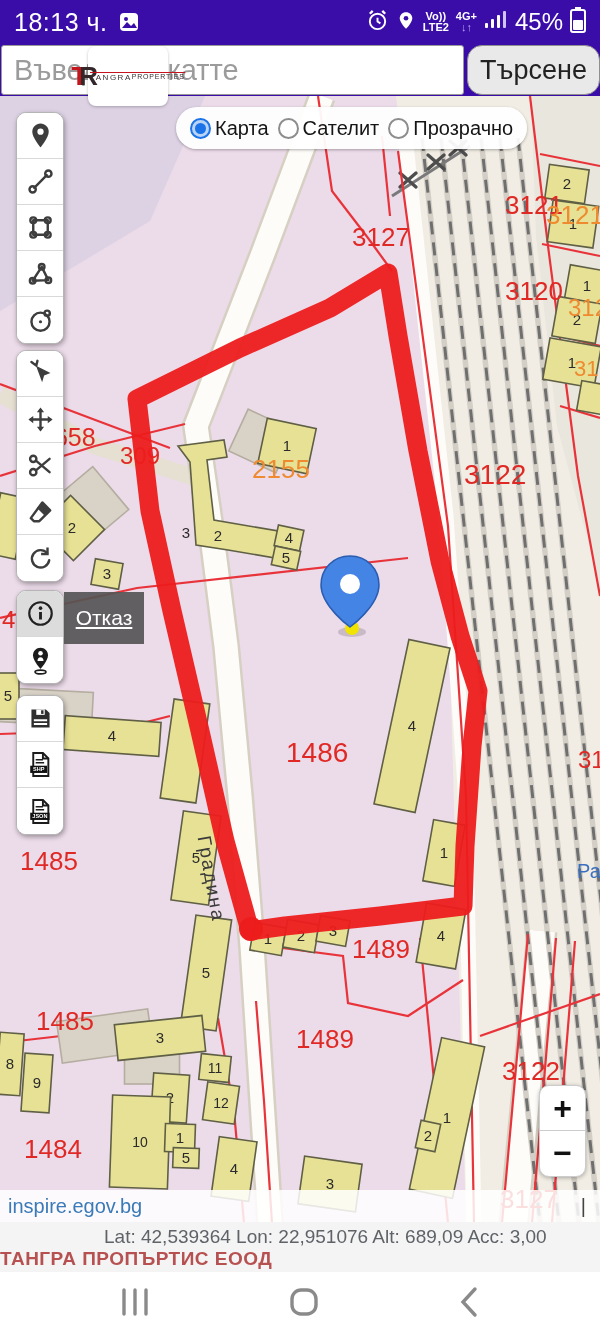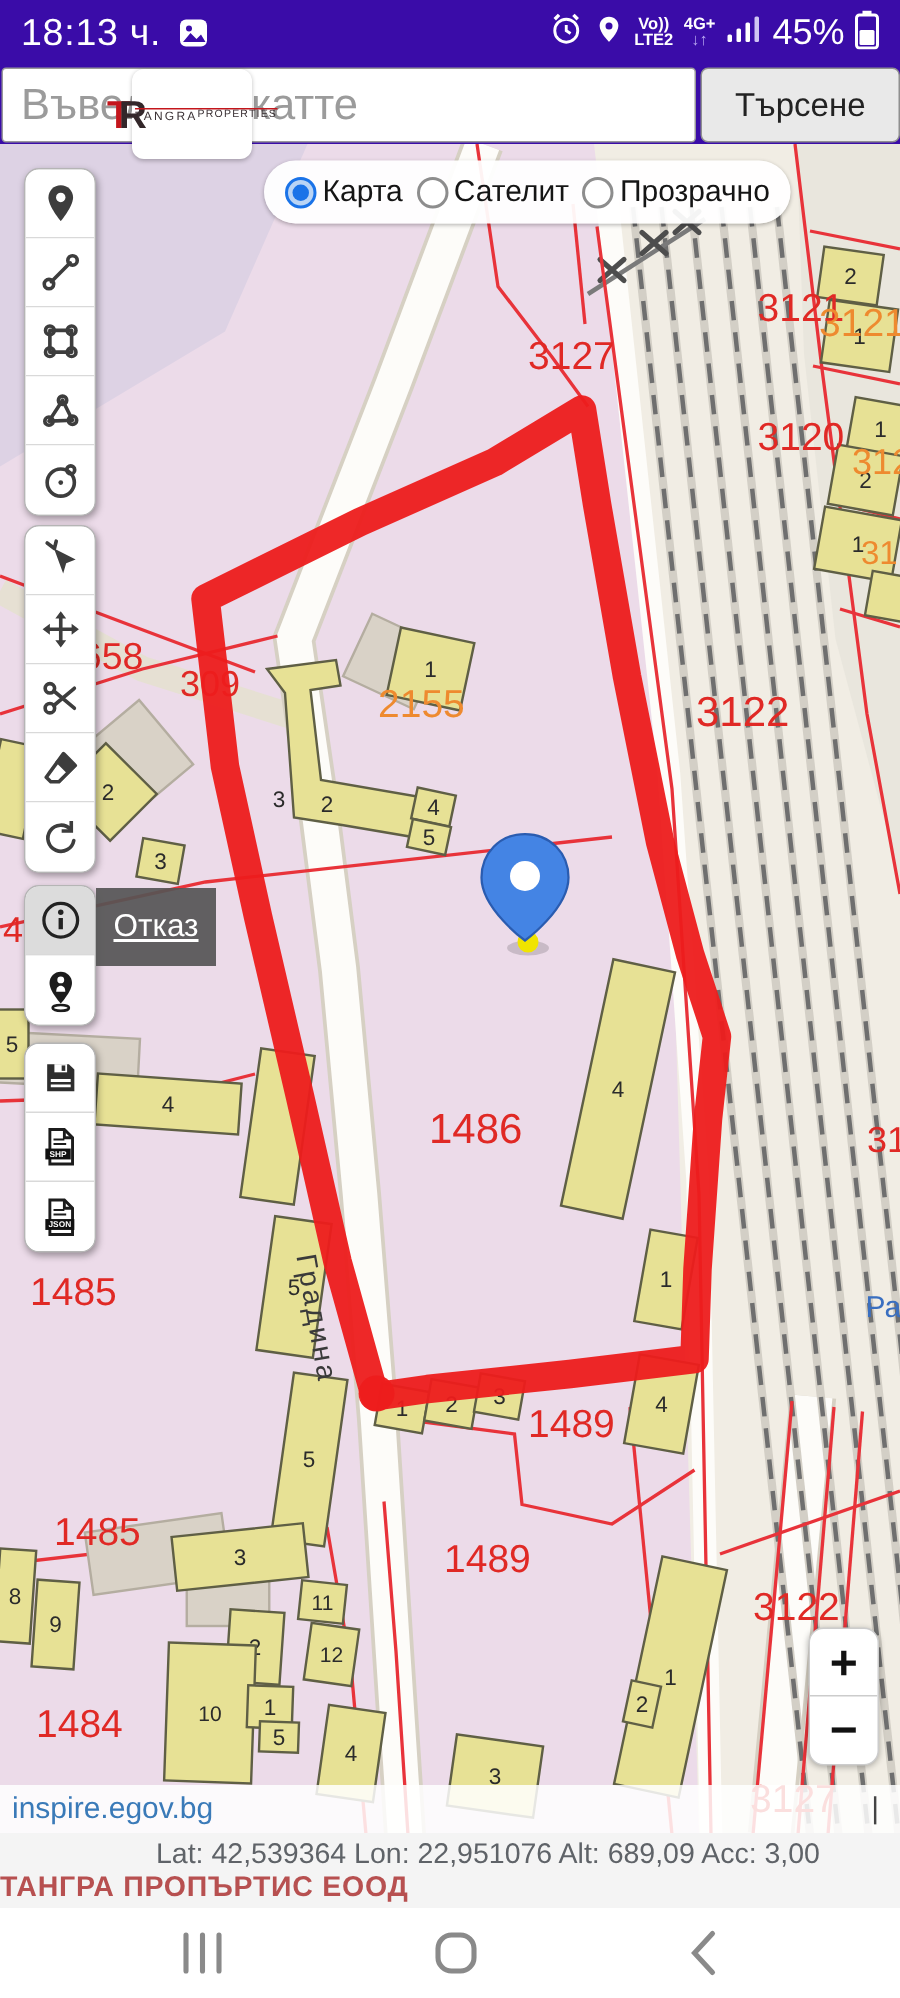--- a/index.html
+++ b/index.html
@@ -14,21 +14,21 @@
   .sb-right{margin-left:auto;display:flex;align-items:center;gap:7px;}
   .sb-small{font-size:11px;line-height:11px;text-align:center;font-weight:bold;}
   .sb-pct{font-size:24px;}
 
   
   .searchrow{position:absolute;left:0;top:44px;width:600px;height:52px;background:#3a0ca8;display:flex;}
   .search-input{flex:1;height:50px;margin:1px 0 0 1px;border:1px solid #999;border-radius:3px;
     font-size:29px;color:#555;padding:0 12px;outline:none;background:#fff;}
   .search-input::placeholder{color:#9b9b9b;}
   .search-btn{width:133px;height:50px;margin:1px 0 0 3px;background:#e9e9e9;border:1px solid #8f8f8f;
-    border-radius:5px;font-size:22px;color:#222;display:flex;align-items:center;justify-content:center;}
+    border-radius:15px;font-size:27px;color:#222;display:flex;align-items:center;justify-content:center;}
   .logo-card{position:absolute;left:88px;top:2px;width:80px;height:60px;background:#fff;border-radius:8px;
     box-shadow:0 1px 3px rgba(0,0,0,.25);display:flex;flex-direction:row;align-items:center;justify-content:center;z-index:5;}
   .logo-mono{font-size:26px;font-weight:bold;line-height:24px;letter-spacing:-8px;}
   .logo-mono .t{color:#c4161c;}
   .logo-mono .r{color:#33272a;}
   .logo-nm{font-size:8px;color:#3a3134;letter-spacing:1.5px;border-top:1px solid #c4161c;margin-top:1px;}
   .logo-tp{font-size:7px;color:#3a3134;letter-spacing:.8px;border-top:1px solid #c4161c;}
 
   
   .map{position:absolute;left:0;top:96px;width:600px;height:1126px;background:#ecdbe9;overflow:hidden;}

